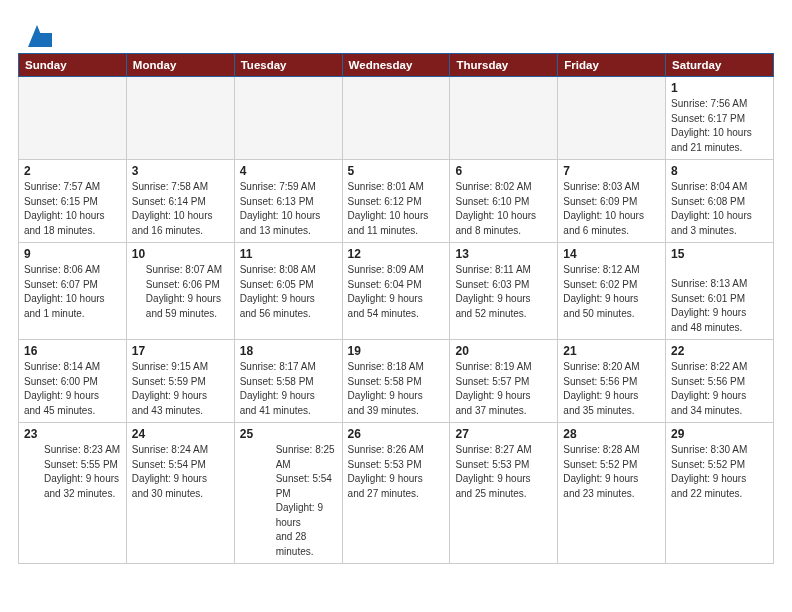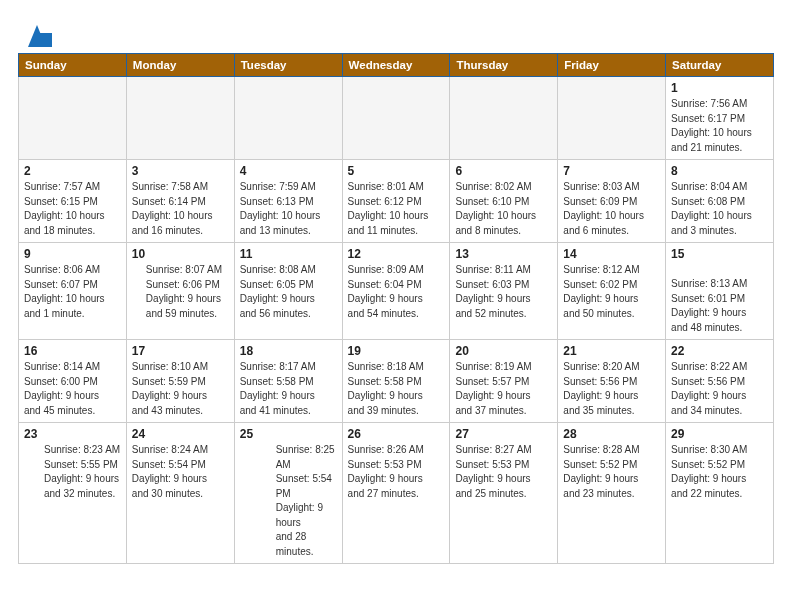--- a/index.html
+++ b/index.html
@@ -41,21 +41,21 @@
       color: #444;
       margin-top: 2px;
     }
     .calendar {
       width: 100%;
       border-collapse: collapse;
       border: 1px solid #ccc;
       font-size: 10.5px;
     }
     .calendar th {
-      background: #a16207;
+      background: #7f1d1d;
       color: #fff;
       text-align: left;
       padding: 5px 6px;
       font-size: 11.5px;
       font-weight: bold;
       border: 1px solid #2060a0;
     }
     .calendar td {
       vertical-align: top;
       border: 1px solid #ccc;
@@ -243,21 +243,21 @@
         <tr>
           <td>
             <span class="day-num">16</span>
             <div class="day-info" style="white-space: pre-line;">Sunrise: 8:14 AM
 Sunset: 6:00 PM
 Daylight: 9 hours
 and 45 minutes.</div>
           </td>
           <td>
             <span class="day-num">17</span>
-            <div class="day-info" style="white-space: pre-line;">Sunrise: 8:10 AM
+            <div class="day-info" style="white-space: pre-line;">Sunrise: 9:15 AM
 Sunset: 5:59 PM
 Daylight: 9 hours
 and 43 minutes.</div>
           </td>
           <td>
             <span class="day-num">18</span>
             <div class="day-info" style="white-space: pre-line;">Sunrise: 8:17 AM
 Sunset: 5:58 PM
 Daylight: 9 hours
 and 41 minutes.</div>

